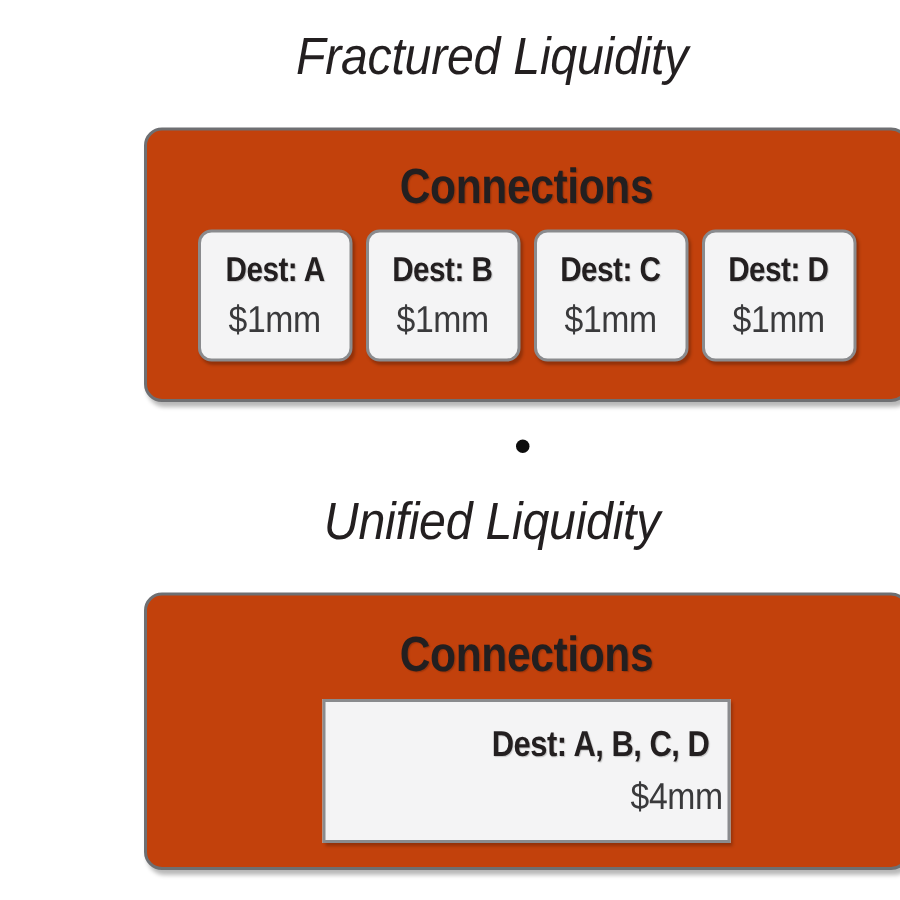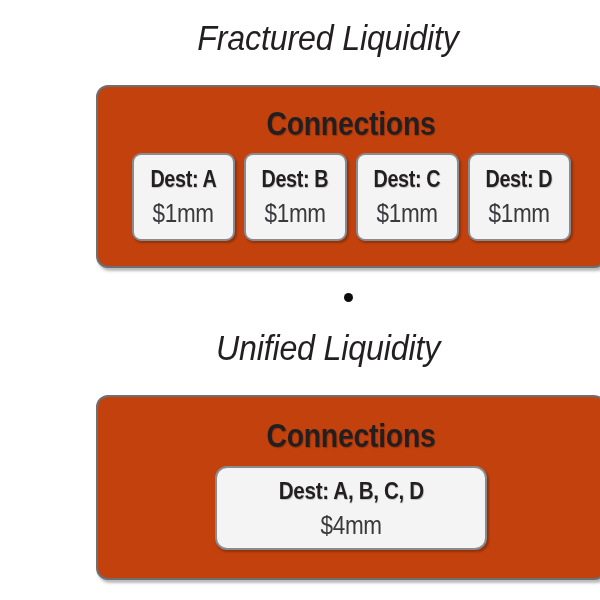--- a/index.html
+++ b/index.html
@@ -99,22 +99,23 @@
     align-items: center;
     justify-content: center;
     box-shadow: 1.5px 2px 2px rgba(0,0,0,0.25);
   }
   .card-small {
     width: 103px;
     height: 88px;
   }
   .card-wide {
     width: 272px;
-    height: 84px;
-    border-radius: 12px;
+    height: 96px;
+    border-radius: 0;
+    align-items: flex-end;
   }
 
   .card-dest {
     font-family: "Liberation Sans", sans-serif;
     font-weight: bold;
     font-size: 23px;
     color: #231f20;
     line-height: 1;
     letter-spacing: -0.4px;
     transform: scaleX(0.86);

